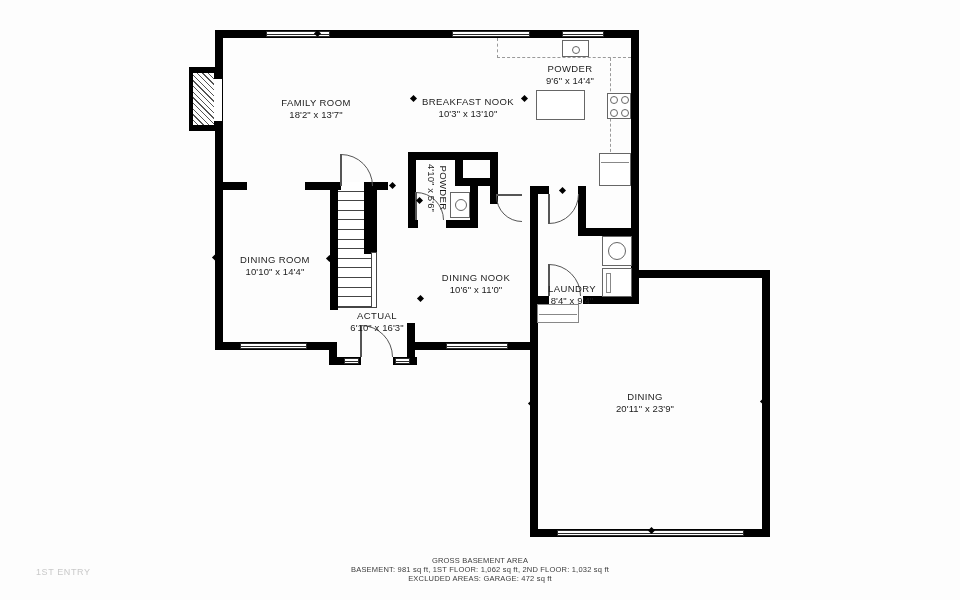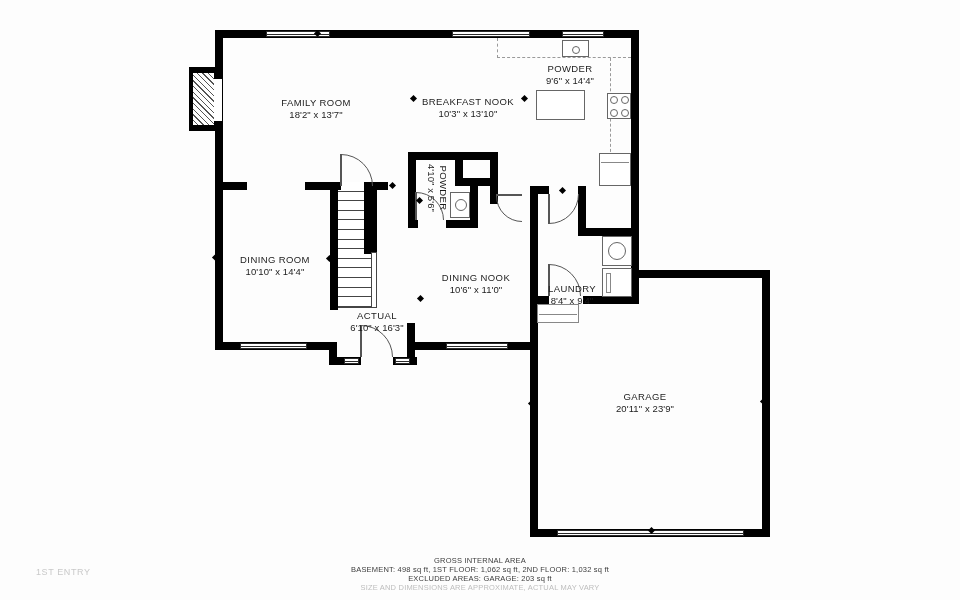--- a/index.html
+++ b/index.html
@@ -200,26 +200,25 @@
   </div>
   <div class="label" style="left:377px;top:310px;">
     <div>ACTUAL</div>
     <div class="dims">6'10" x 16'3"</div>
   </div>
   <div class="label" style="left:572px;top:241px;margin-top:42px;">
     <div>LAUNDRY</div>
     <div class="dims">8'4" x 9'4"</div>
   </div>
   <div class="label" style="left:645px;top:391px;">
-    <div>GARAGE</div>
+    <div>DINING</div>
     <div class="dims">20'11" x 23'9"</div>
   </div>
 
   <div class="footer">
-    <div>GROSS INTERNAL AREA</div>
-    <div>BASEMENT: 498 sq ft, 1ST FLOOR: 1,062 sq ft, 2ND FLOOR: 1,032 sq ft</div>
-    <div>EXCLUDED AREAS: GARAGE: 203 sq ft</div>
-    <div class="muted">SIZE AND DIMENSIONS ARE APPROXIMATE, ACTUAL MAY VARY</div>
+    <div>GROSS BASEMENT AREA</div>
+    <div>BASEMENT: 981 sq ft, 1ST FLOOR: 1,062 sq ft, 2ND FLOOR: 1,032 sq ft</div>
+    <div>EXCLUDED AREAS: GARAGE: 472 sq ft</div>
   </div>
 
   <div class="floor-label">1ST ENTRY</div>
 
 </div>
 
 </body></html>

